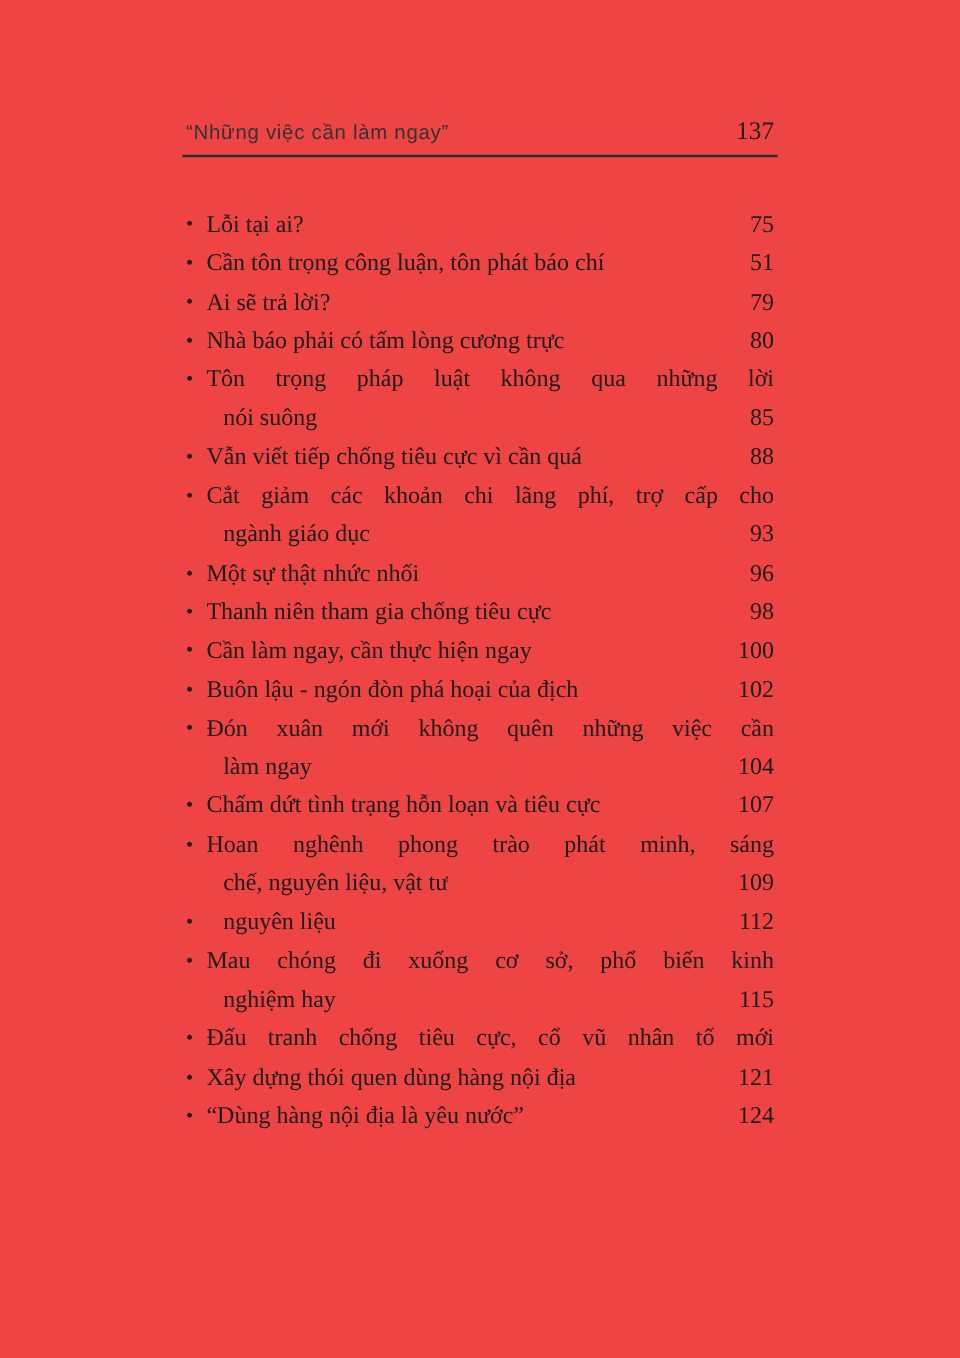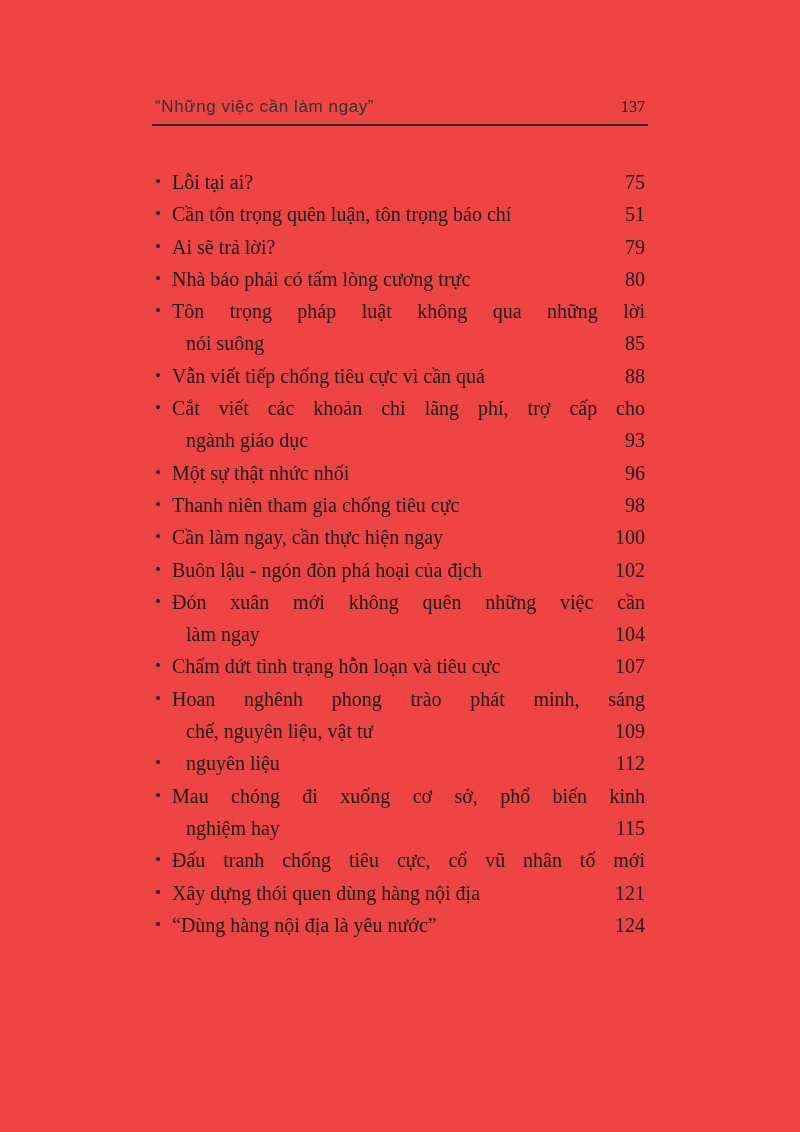--- a/index.html
+++ b/index.html
@@ -34,21 +34,21 @@
     padding-right: 3px;
   }
   .running-title {
     font-family: "Liberation Sans", "DejaVu Sans", sans-serif;
     font-size: 17px;
     letter-spacing: 0.6px;
     color: #333333;
     font-weight: 400;
   }
   .folio {
-    font-size: 16px;
+    font-size: 21px;
     color: #1c1c1c;
     margin-left: 17px;
   }
   .toc {
     margin-top: 40px;
   }
   .entry {
     display: flex;
     align-items: flex-start;
   }
@@ -106,21 +106,21 @@
             <div class="line last-line">
               <span class="line-text">Lỗi tại ai?</span>
               <span class="page-num">75</span>
             </div>
           </div>
         </div>
         <div class="entry">
           <span class="bullet">•</span>
           <div class="entry-body">
             <div class="line last-line">
-              <span class="line-text">Cần tôn trọng quên luận, tôn trọng báo chí</span>
+              <span class="line-text">Cần tôn trọng công luận, tôn phát báo chí</span>
               <span class="page-num">51</span>
             </div>
           </div>
         </div>
         <div class="entry">
           <span class="bullet">•</span>
           <div class="entry-body">
             <div class="line last-line">
               <span class="line-text">Ai sẽ trả lời?</span>
               <span class="page-num">79</span>
@@ -151,21 +151,21 @@
           <div class="entry-body">
             <div class="line last-line">
               <span class="line-text">Vẫn viết tiếp chống tiêu cực vì cần quá</span>
               <span class="page-num">88</span>
             </div>
           </div>
         </div>
         <div class="entry">
           <span class="bullet">•</span>
           <div class="entry-body">
-            <div class="line justify-line">Cắt viết các khoản chi lãng phí, trợ cấp cho</div>
+            <div class="line justify-line">Cắt giảm các khoản chi lãng phí, trợ cấp cho</div>
             <div class="line last-line cont">
               <span class="line-text">ngành giáo dục</span>
               <span class="page-num">93</span>
             </div>
           </div>
         </div>
         <div class="entry">
           <span class="bullet">•</span>
           <div class="entry-body">
             <div class="line last-line">

